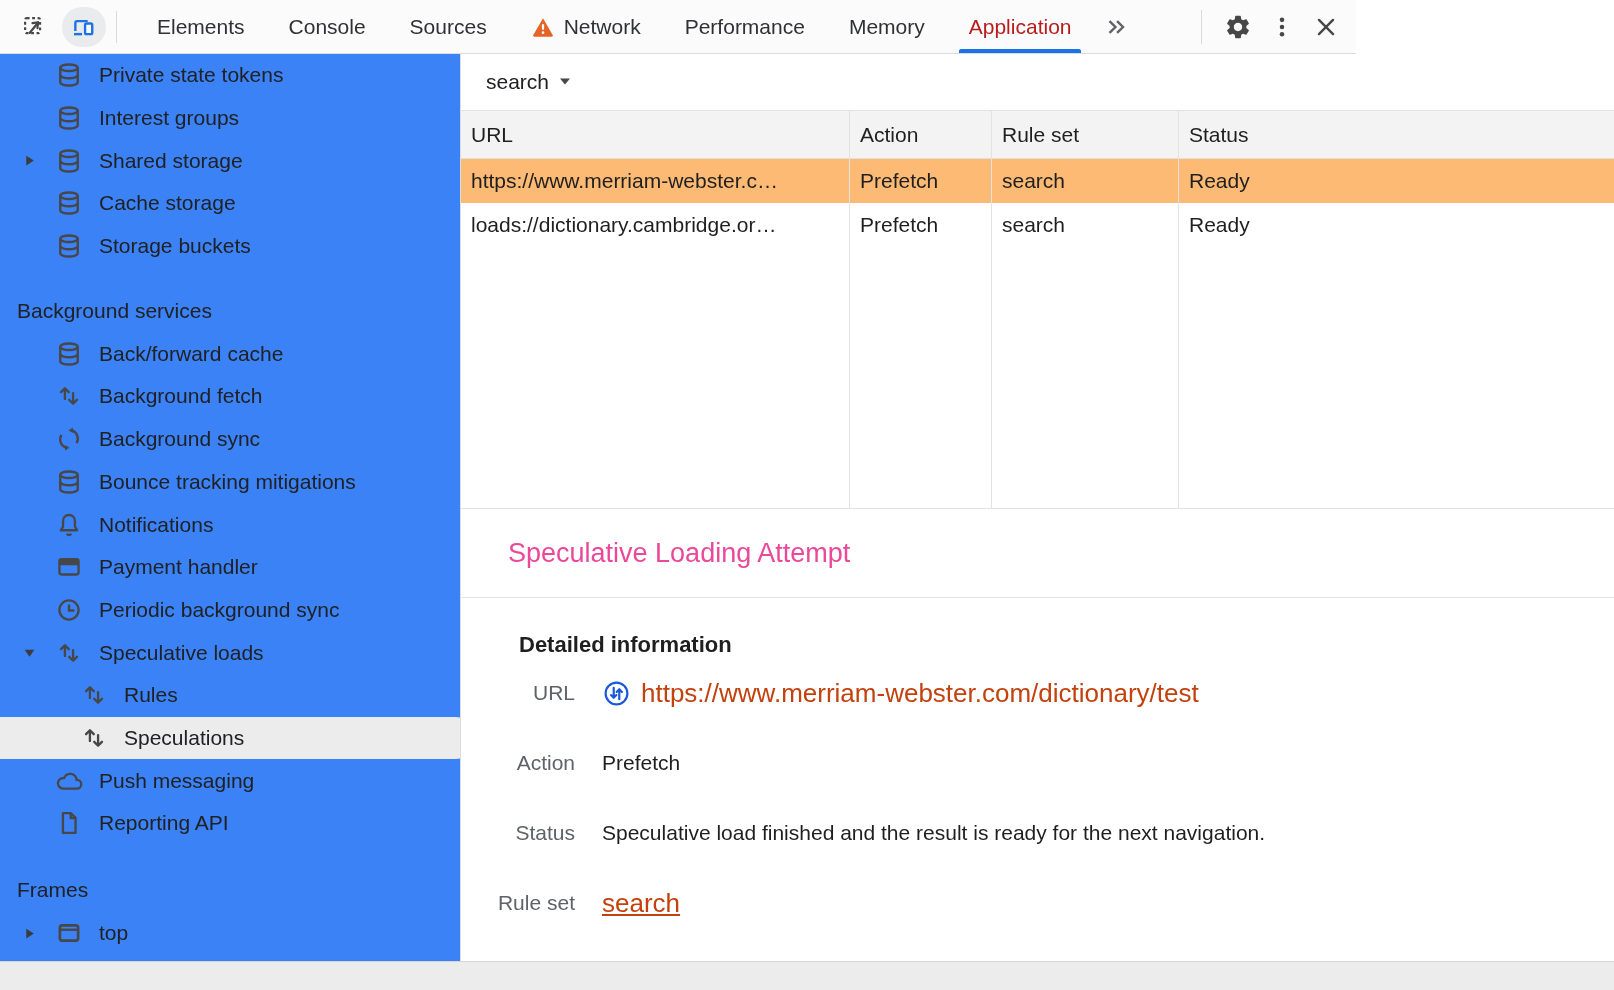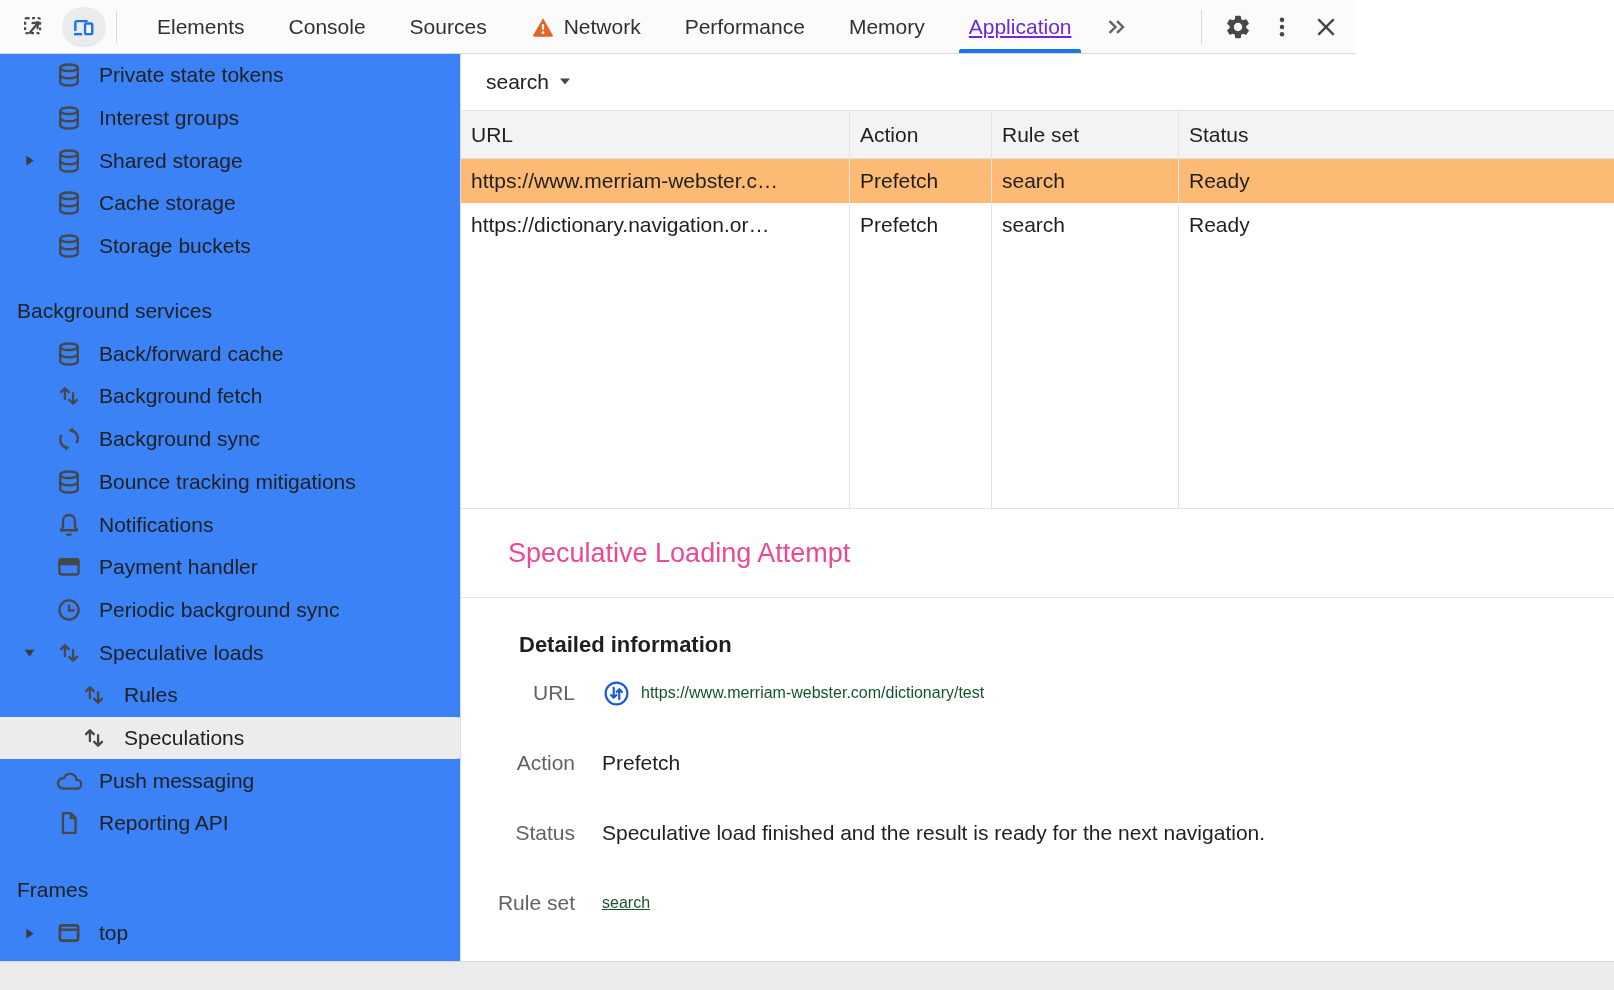--- a/index.html
+++ b/index.html
@@ -10,21 +10,21 @@
   .tabbar{position:absolute;left:0;top:0;width:1356px;height:53px;background:#fbfbfb;
           border-bottom:1px solid #dcdcdc;display:flex;align-items:center;}
   .tb-btn{display:flex;align-items:center;justify-content:center;flex:none;cursor:pointer;}
   .inspect-btn{width:40px;height:40px;margin-left:14px;}
   .device-btn{width:44px;height:40px;margin-left:8px;background:#e9ebec;border-radius:20px;}
   .tb-sep{width:1px;height:32px;background:#dadada;margin:0 8px 0 10px;flex:none;}
   .tabs{display:flex;align-items:stretch;height:100%;margin-left:10px;}
   .tab{position:relative;display:flex;align-items:center;padding:0 22px;font-size:21px;
        color:#303134;cursor:pointer;white-space:nowrap;}
   .tab .warn-ic{margin-right:9px;display:flex;}
-  .tab.active{color:#6d28d9;text-decoration:underline;}
+  .tab.active{color:#b91c1c;}
   .tab.active::after{content:"";position:absolute;left:12px;right:12px;bottom:0;height:4px;
        background:#1a73e8;border-radius:2px 2px 0 0;}
   .more-tabs{display:flex;align-items:center;padding:0 10px;cursor:pointer;}
   .tb-right{margin-left:auto;display:flex;align-items:center;height:100%;}
   .tb-right .tb-sep2{width:1px;height:34px;background:#dadada;margin-right:14px;}
   .icon-btn{width:44px;height:44px;display:flex;align-items:center;justify-content:center;cursor:pointer;}
 
   
   .sidebar{position:absolute;left:0;top:54px;width:460px;bottom:28px;background:#3b82f6;
            border-right:1px solid #dcdcdc;overflow:hidden;}
@@ -54,21 +54,21 @@
   .fill{border-right:1px solid #e3e3e3;}
   .fill.last{border-right:none;}
 
   .section-title{height:88px;border-bottom:1px solid #e3e3e3;display:flex;align-items:center;
         padding-left:47px;font-size:27px;color:#ec4899;}
   .report-heading{margin:34px 0 0 58px;font-size:22px;font-weight:bold;color:#1f1f1f;}
   .field{height:70px;display:grid;grid-template-columns:114px 1fr;column-gap:27px;align-items:center;}
   .field:first-of-type{margin-top:8px;}
   .flabel{text-align:right;font-size:21px;color:#5f6368;white-space:nowrap;}
   .fvalue{font-size:21px;color:#1f1f1f;display:flex;align-items:center;gap:10px;}
-  a.link{color:#14532d;text-decoration:none;cursor:pointer;font-size:16px;}
+  a.link{color:#c2410c;text-decoration:none;cursor:pointer;font-size:26px;}
   a.link.ul{text-decoration:underline;}
 
   
   .bottom-strip{position:absolute;left:0;bottom:0;width:1614px;height:28px;background:#ececec;
         border-top:1px solid #d6d6d6;}
 
   svg{display:block;}
 </style>
 </head>
 <body>
@@ -478,21 +478,21 @@
           <span>Prefetch</span>
         </div>
       <div class="cell r1">
           <span>search</span>
         </div>
       <div class="cell r1 last">
           <span>Ready</span>
         </div>
 
       <div class="cell">
-          <span>https://dictionary.navigation.or…</span>
+          <span>loads://dictionary.cambridge.or…</span>
         </div>
       <div class="cell">
           <span>Prefetch</span>
         </div>
       <div class="cell">
           <span>search</span>
         </div>
       <div class="cell last">
           <span>Ready</span>
         </div>

